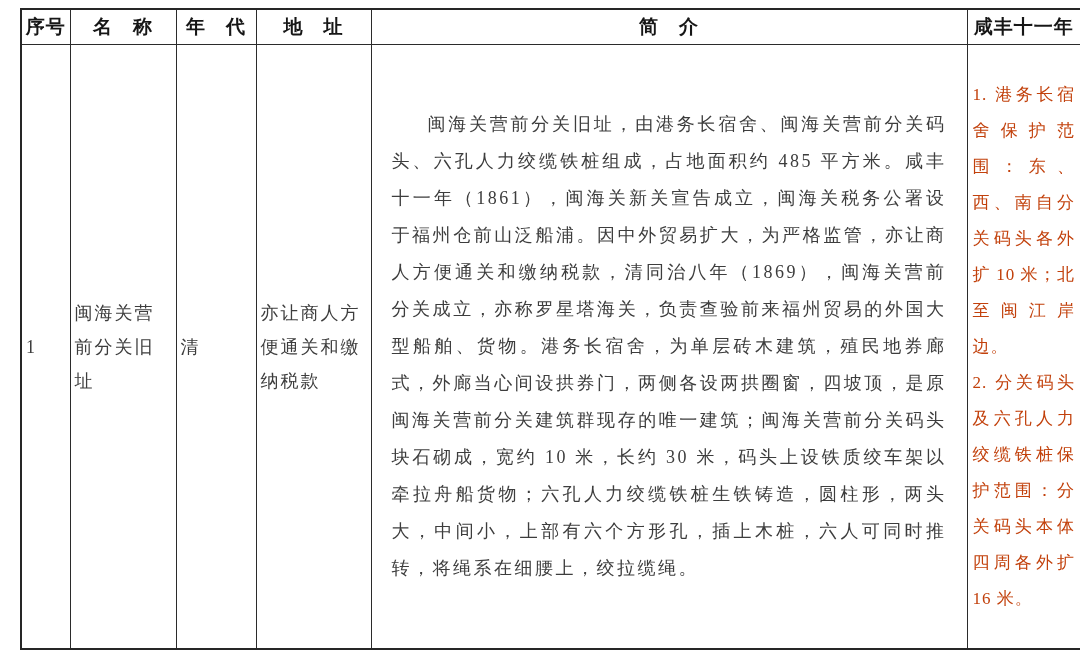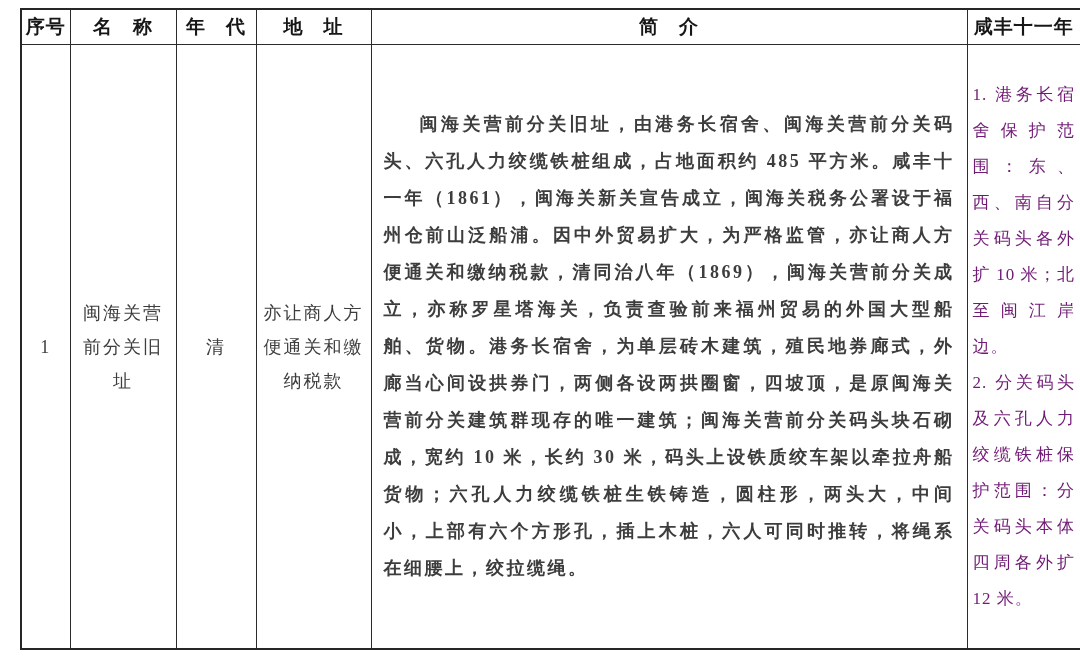--- a/index.html
+++ b/index.html
@@ -39,50 +39,48 @@
     font-family: "Liberation Sans", sans-serif;
     font-weight: 600;
     font-size: 19px;
     letter-spacing: 1px;
     color: #161616;
     text-align: center;
     vertical-align: middle;
     padding: 0;
   }
   td.cell-center {
-    text-align: center;
     vertical-align: middle;
     font-size: 18px;
     line-height: 34px;
     letter-spacing: 2px;
     color: #3d3d3d;
     padding: 12px 4px;
   }
   td.cell-intro {
     vertical-align: middle;
     text-align: justify;
     font-size: 18px;
     line-height: 37px;
     letter-spacing: 2.5px;
     color: #3d3d3d;
     padding: 0 8px;
   }
   td.cell-intro p {
-    margin: 4px;
+    margin: 12px;
     text-indent: 2em;
     text-align: justify;
-    font-weight: bold;
   }
   td.cell-protection {
     vertical-align: middle;
     text-align: justify;
     font-size: 17px;
     line-height: 36px;
     letter-spacing: 1px;
-    color: #701a75;
+    color: #c2410c;
     padding: 0 5px;
   }
   td.cell-protection p {
     margin: 0;
     text-align: justify;
   }
 </style>
 </head>
 <body>
 
@@ -110,18 +108,18 @@
       <tr>
         <td class="cell-center">1</td>
         <td class="cell-center">闽海关营前分关旧址</td>
         <td class="cell-center">清</td>
         <td class="cell-center">亦让商人方便通关和缴纳税款</td>
         <td class="cell-intro">
           <p>闽海关营前分关旧址，由港务长宿舍、闽海关营前分关码头、六孔人力绞缆铁桩组成，占地面积约 485 平方米。咸丰十一年（1861），闽海关新关宣告成立，闽海关税务公署设于福州仓前山泛船浦。因中外贸易扩大，为严格监管，亦让商人方便通关和缴纳税款，清同治八年（1869），闽海关营前分关成立，亦称罗星塔海关，负责查验前来福州贸易的外国大型船舶、货物。港务长宿舍，为单层砖木建筑，殖民地券廊式，外廊当心间设拱券门，两侧各设两拱圈窗，四坡顶，是原闽海关营前分关建筑群现存的唯一建筑；闽海关营前分关码头块石砌成，宽约 10 米，长约 30 米，码头上设铁质绞车架以牵拉舟船货物；六孔人力绞缆铁桩生铁铸造，圆柱形，两头大，中间小，上部有六个方形孔，插上木桩，六人可同时推转，将绳系在细腰上，绞拉缆绳。</p>
         </td>
         <td class="cell-protection">
           <p>1. 港务长宿舍保护范围：东、西、南自分关码头各外扩 10 米；北至闽江岸边。</p>
-          <p>2. 分关码头及六孔人力绞缆铁桩保护范围：分关码头本体四周各外扩 12 米。</p>
+          <p>2. 分关码头及六孔人力绞缆铁桩保护范围：分关码头本体四周各外扩 16 米。</p>
         </td>
       </tr>
     </tbody>
   </table>
 </div>
 
 </body></html>

